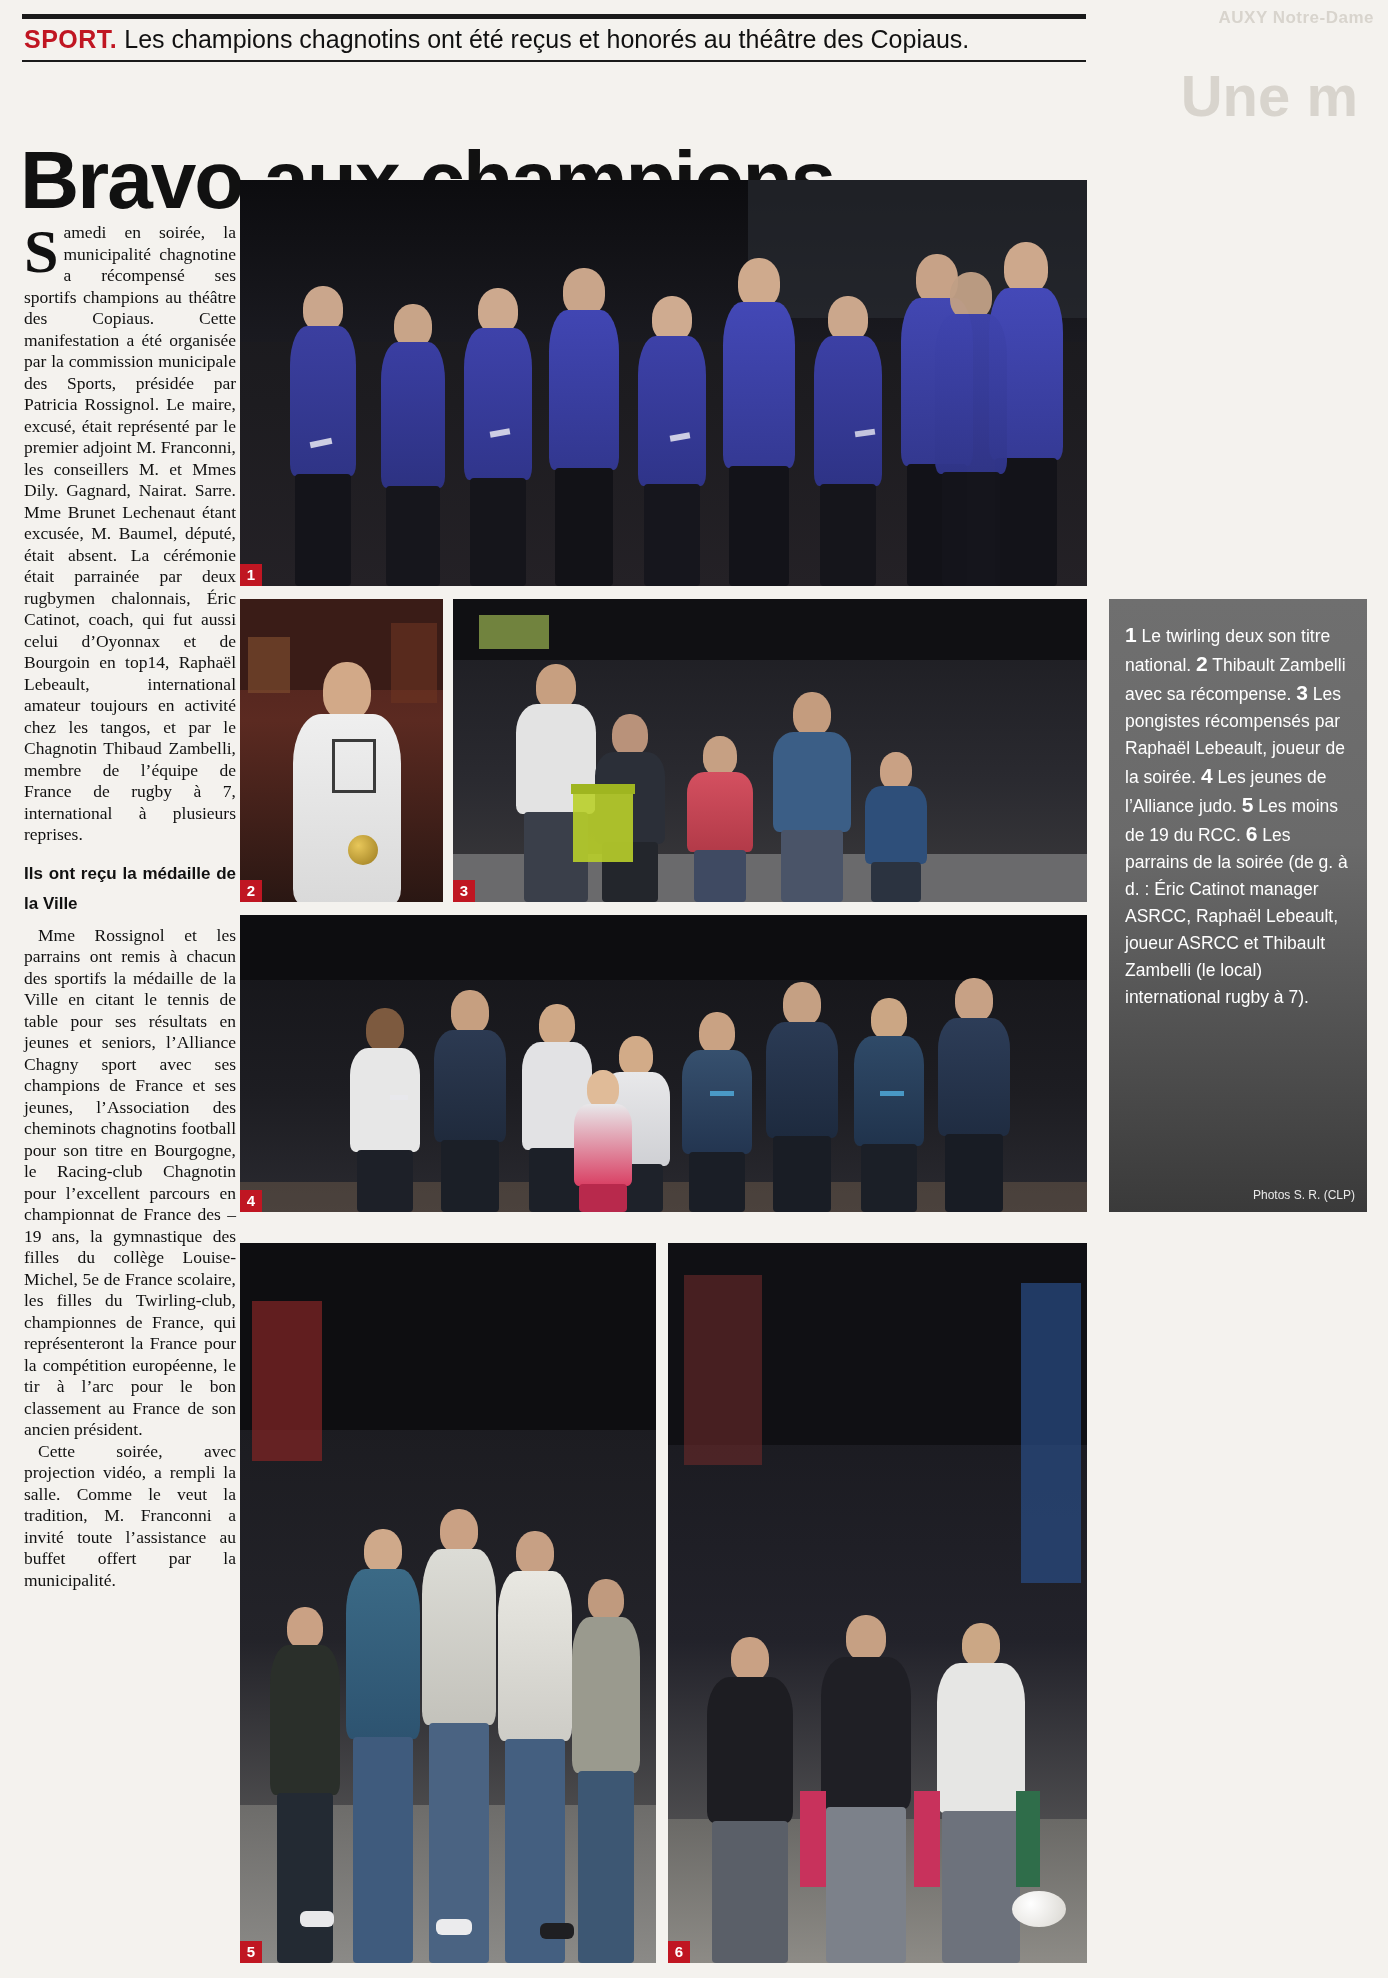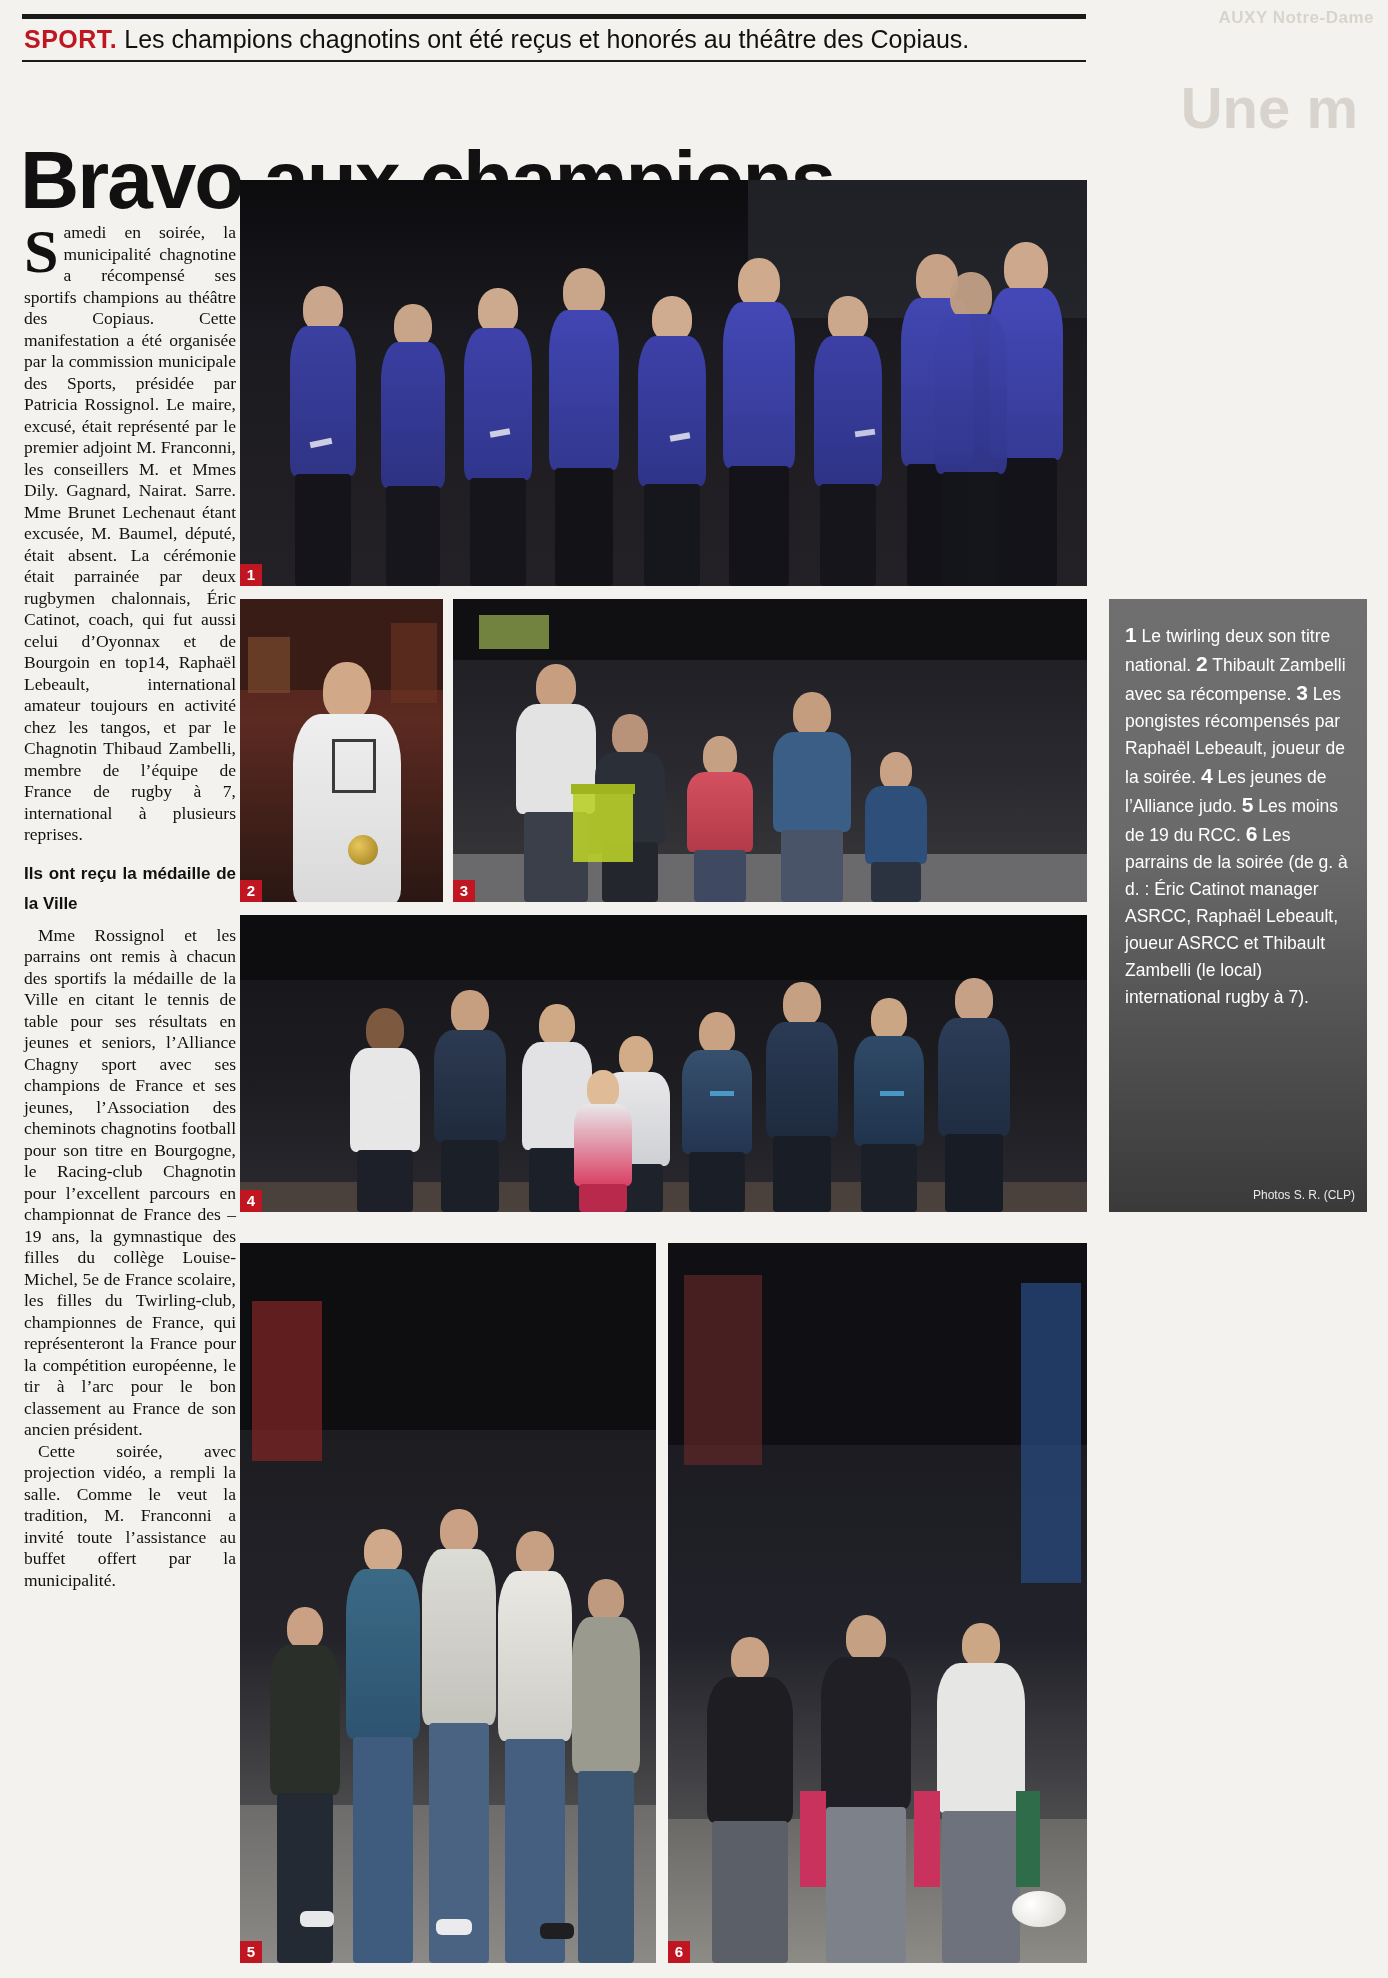--- a/index.html
+++ b/index.html
@@ -27,21 +27,21 @@
     right: 0;
     width: 420px;
     height: 170px;
     color: #d8d4cd;
     font-family: "Liberation Sans", sans-serif;
     font-weight: bold;
     overflow: hidden;
     pointer-events: none;
   }
   .ghost .g1 { position:absolute; top: 8px; right: 14px; font-size: 17px; letter-spacing: .5px;}
-  .ghost .g2 { position:absolute; top: 62px; right: 30px; font-size: 58px; margin-top: 12px; }
+  .ghost .g2 { position:absolute; top: 62px; right: 30px; font-size: 58px; }
 
   
   .rule-top {
     position: absolute;
     left: 22px;
     top: 14px;
     width: 1064px;
     height: 5px;
     background: #1a1a1a;
   }

